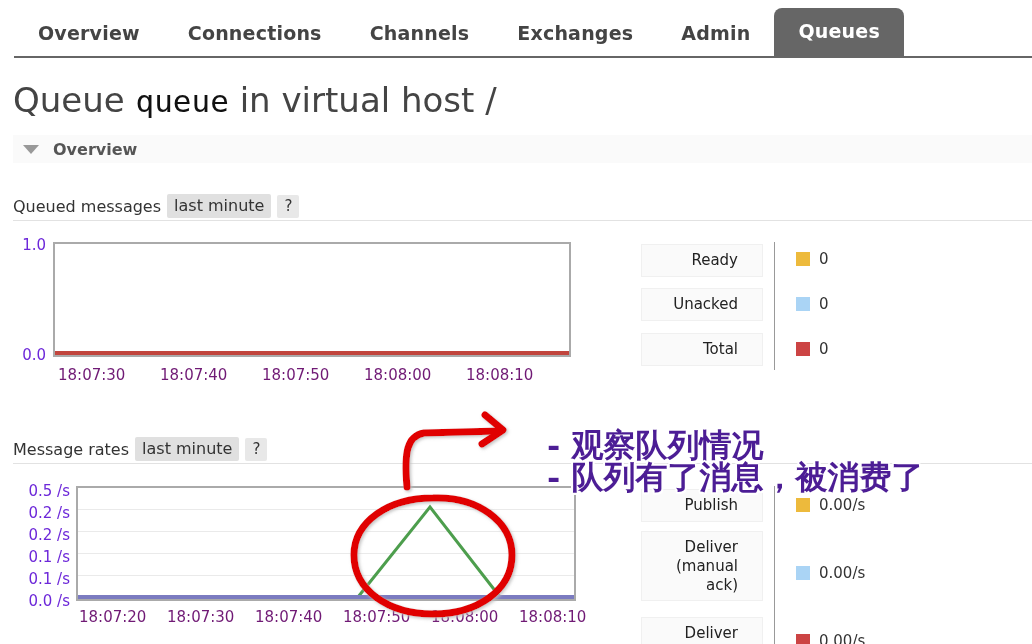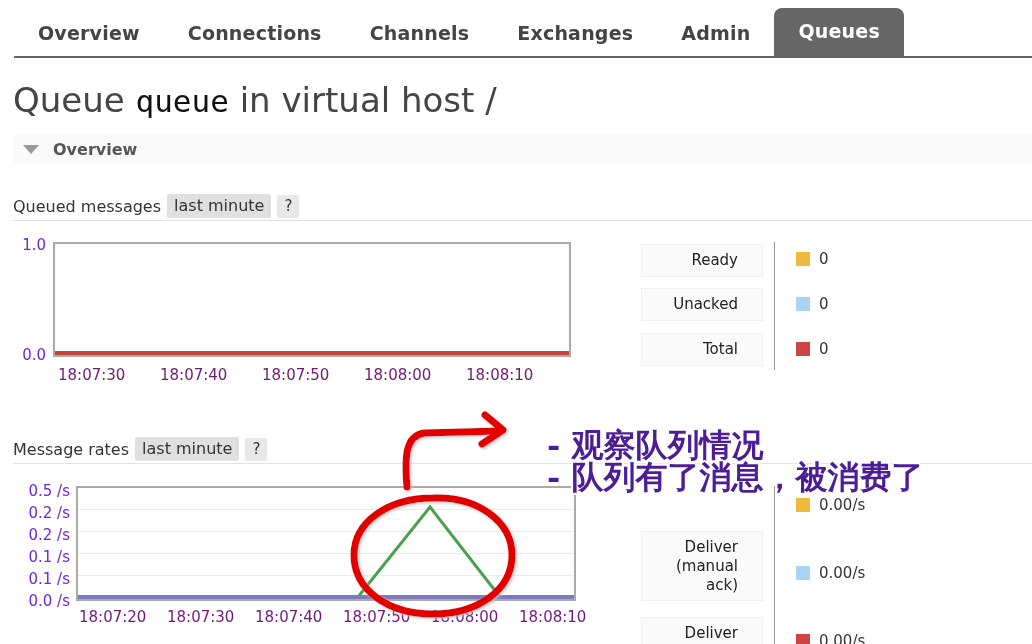--- a/index.html
+++ b/index.html
@@ -240,20 +240,23 @@
       <span style="left:179px;">18:07:40</span>
       <span style="left:267px;">18:07:50</span>
       <span style="left:355px;">18:08:00</span>
       <span style="left:443px;">18:08:10</span>
     </div>
   </div>
 
   <div class="legend" style="left:641px; top:486px; width:330px; height:158px; overflow:hidden;">
     <div class="divider" style="left:133px; top:0px; height:158px;"></div>
 
+    <div class="row" style="left:0px; top:3px;">
+      <div class="namecell" style="width:122px;">Publish</div>
+    </div>
     <div class="valcell" style="position:absolute; left:155px; top:10px;">
       <span class="swatch" style="background:#edba3c;"></span>
       <span>0.00/s</span>
     </div>
 
     <div class="row" style="left:0px; top:45px;">
       <div class="namecell" style="width:122px; white-space:pre-line;">Deliver
 (manual
 ack)</div>
     </div>

